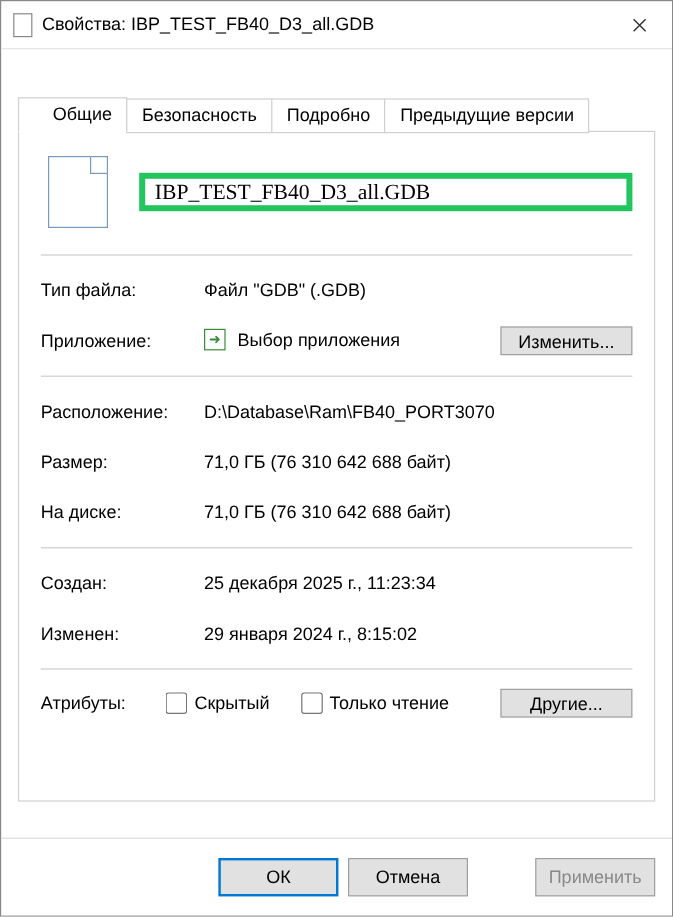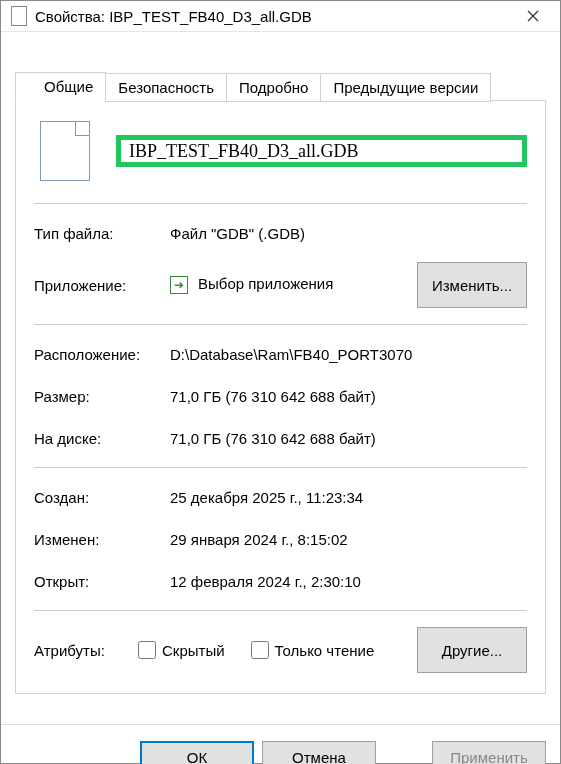--- a/index.html
+++ b/index.html
@@ -143,21 +143,21 @@
     top: -1px;
   }
   .btn {
     border: 1px solid #a0a0a0;
     background: #e1e1e1;
     padding: 4px 0;
     font-family: inherit;
     font-size: 15px;
     cursor: default;
     text-align: center;
-    height: 46px;
+    height: 24px;
   }
   .btn-change { width: 110px; margin-left: auto; }
   .btn-other { width: 110px; margin-left: auto; }
   .attr-row {
     display: flex;
     align-items: center;
     font-size: 15px;
     gap: 4px;
   }
   .attr-label { width: 96px; }
@@ -166,21 +166,21 @@
     margin-right: 18px;
   }
   .chk input { width: 18px; height: 18px; margin-right: 6px; accent-color: #0078d4;}
   .footer {
     border-top: 1px solid #ddd;
     padding: 16px 14px;
     display: flex;
     justify-content: flex-end;
     gap: 8px;
   }
-  .footer .btn { width: 114px; height: 32px; }
+  .footer .btn { width: 100px; height: 32px; }
   .footer .btn.default { border: 2px solid #0078d4; background: #e1e1e1; }
   .footer .btn.disabled { color: #888; margin-left: 48px; }
 </style>
 </head>
 <body>
 
 <div class="window">
 
   <div class="titlebar">
     <div class="file-icon-small"></div>
@@ -244,24 +244,20 @@
       <hr class="sep">
 
       <div class="kv-block">
         <div class="kv-row">
           <div class="kv-label">Создан:</div>
           <div class="kv-value">25 декабря 2025 г., 11:23:34</div>
         </div>
         <div class="kv-row">
           <div class="kv-label">Изменен:</div>
           <div class="kv-value">29 января 2024 г., 8:15:02</div>
-        </div>
-        <div class="kv-row">
-          <div class="kv-label">Открыт:</div>
-          <div class="kv-value">12 февраля 2024 г., 2:30:10</div>
         </div>
       </div>
 
       <hr class="sep">
 
       <div class="attr-row">
         <div class="attr-label">Атрибуты:</div>
         <label class="chk">
           <input type="checkbox" style="">
           <span>Скрытый</span>

